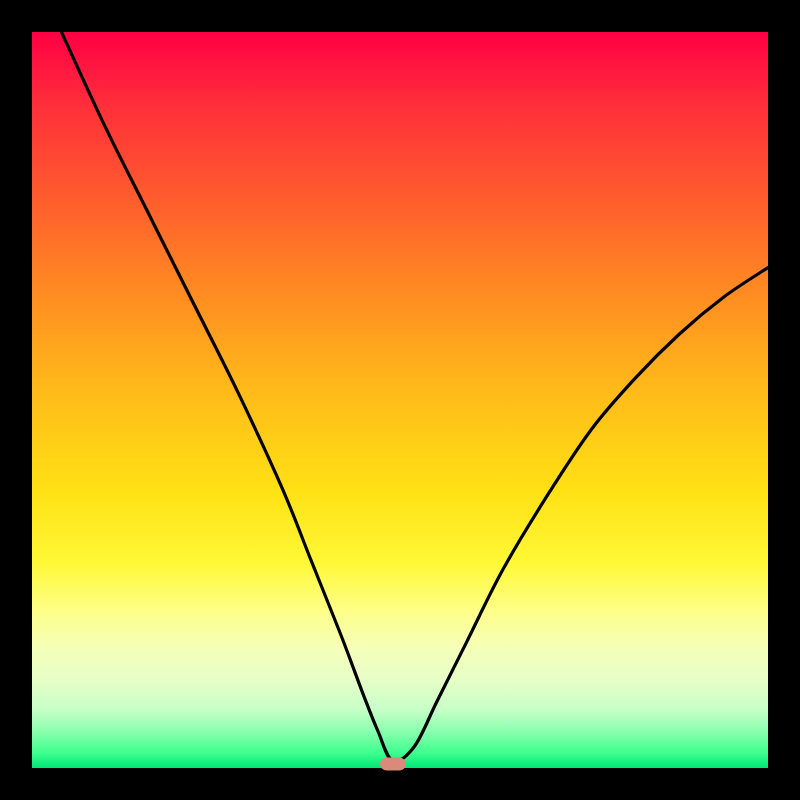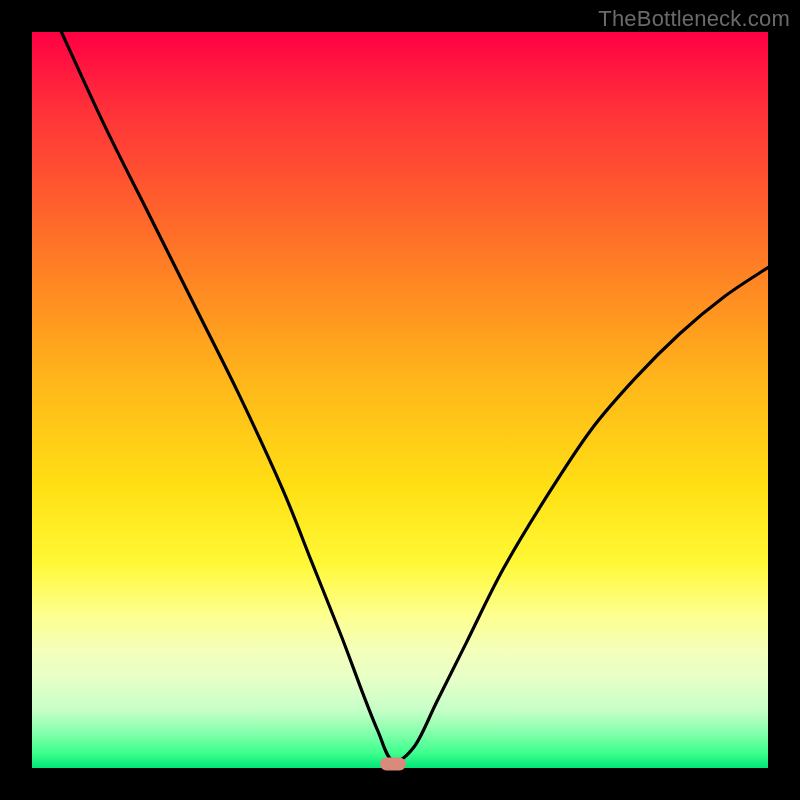--- a/index.html
+++ b/index.html
@@ -63,21 +63,20 @@
     height: 13px;
     border-radius: 7px;
     background: #d98a7a;
     transform: translate(-50%, -50%);
   }
 </style>
 </head>
 <body>
 
 <div class="frame">
-  <div class="watermark">TheBottleneck.com</div>
 
   <div class="plot">
     <svg class="curve-svg" viewBox="0 0 736 736" preserveAspectRatio="none">
       <path id="curve-path" d="M 29.44 0 C 36.800000000000004 15.946666666666658, 58.88000000000001 65.01333333333328, 73.60000000000001 95.67999999999995 C 88.32000000000001 126.34666666666662, 103.04 154.56, 117.76 184 C 132.48 213.44, 147.2 242.88, 161.92 272.32 C 176.64 301.76, 191.36 329.9733333333333, 206.08 360.64 C 220.8 391.3066666666667, 237.97333333333336 428.1066666666667, 250.24 456.32 C 262.50666666666666 484.5333333333333, 269.8666666666667 505.38666666666666, 279.68 529.92 C 289.49333333333334 554.4533333333333, 300.53333333333336 581.4399999999999, 309.12 603.52 C 317.70666666666665 625.6, 325.06666666666666 646.4533333333333, 331.2 662.4 C 337.3333333333333 678.3466666666667, 341.0133333333333 688.1600000000001, 345.91999999999996 699.2 C 350.8266666666666 710.24, 354.50666666666666 726.1866666666667, 360.64 728.64 C 366.7733333333333 731.0933333333332, 375.36 723.7333333333333, 382.72 713.92 C 390.08000000000004 704.1066666666666, 396.21333333333337 686.9333333333333, 404.8 669.76 C 413.38666666666666 652.5866666666667, 423.19999999999993 632.96, 434.23999999999995 610.88 C 445.28 588.8, 457.5466666666667 561.8133333333333, 471.04 537.28 C 484.53333333333336 512.7466666666667, 500.4799999999999 486.9866666666667, 515.1999999999999 463.68 C 529.92 440.37333333333333, 544.64 417.06666666666666, 559.36 397.44 C 574.08 377.81333333333333, 588.8 361.8666666666666, 603.52 345.91999999999996 C 618.24 329.9733333333333, 632.9599999999999 315.2533333333334, 647.68 301.76000000000005 C 662.4 288.2666666666667, 677.1199999999999 276, 691.8399999999999 264.96 C 706.56 253.91999999999996, 728.64 240.42666666666665, 736 235.51999999999998" fill="none" stroke="#000" stroke-width="3.2" stroke-linecap="round" stroke-linejoin="round"></path>
     </svg>
     <div id="marker" class="marker" style="left: 360.64px; top: 732.32px; background: rgb(217, 138, 122);"></div>
   </div>
 </div>
 
 </body></html>

